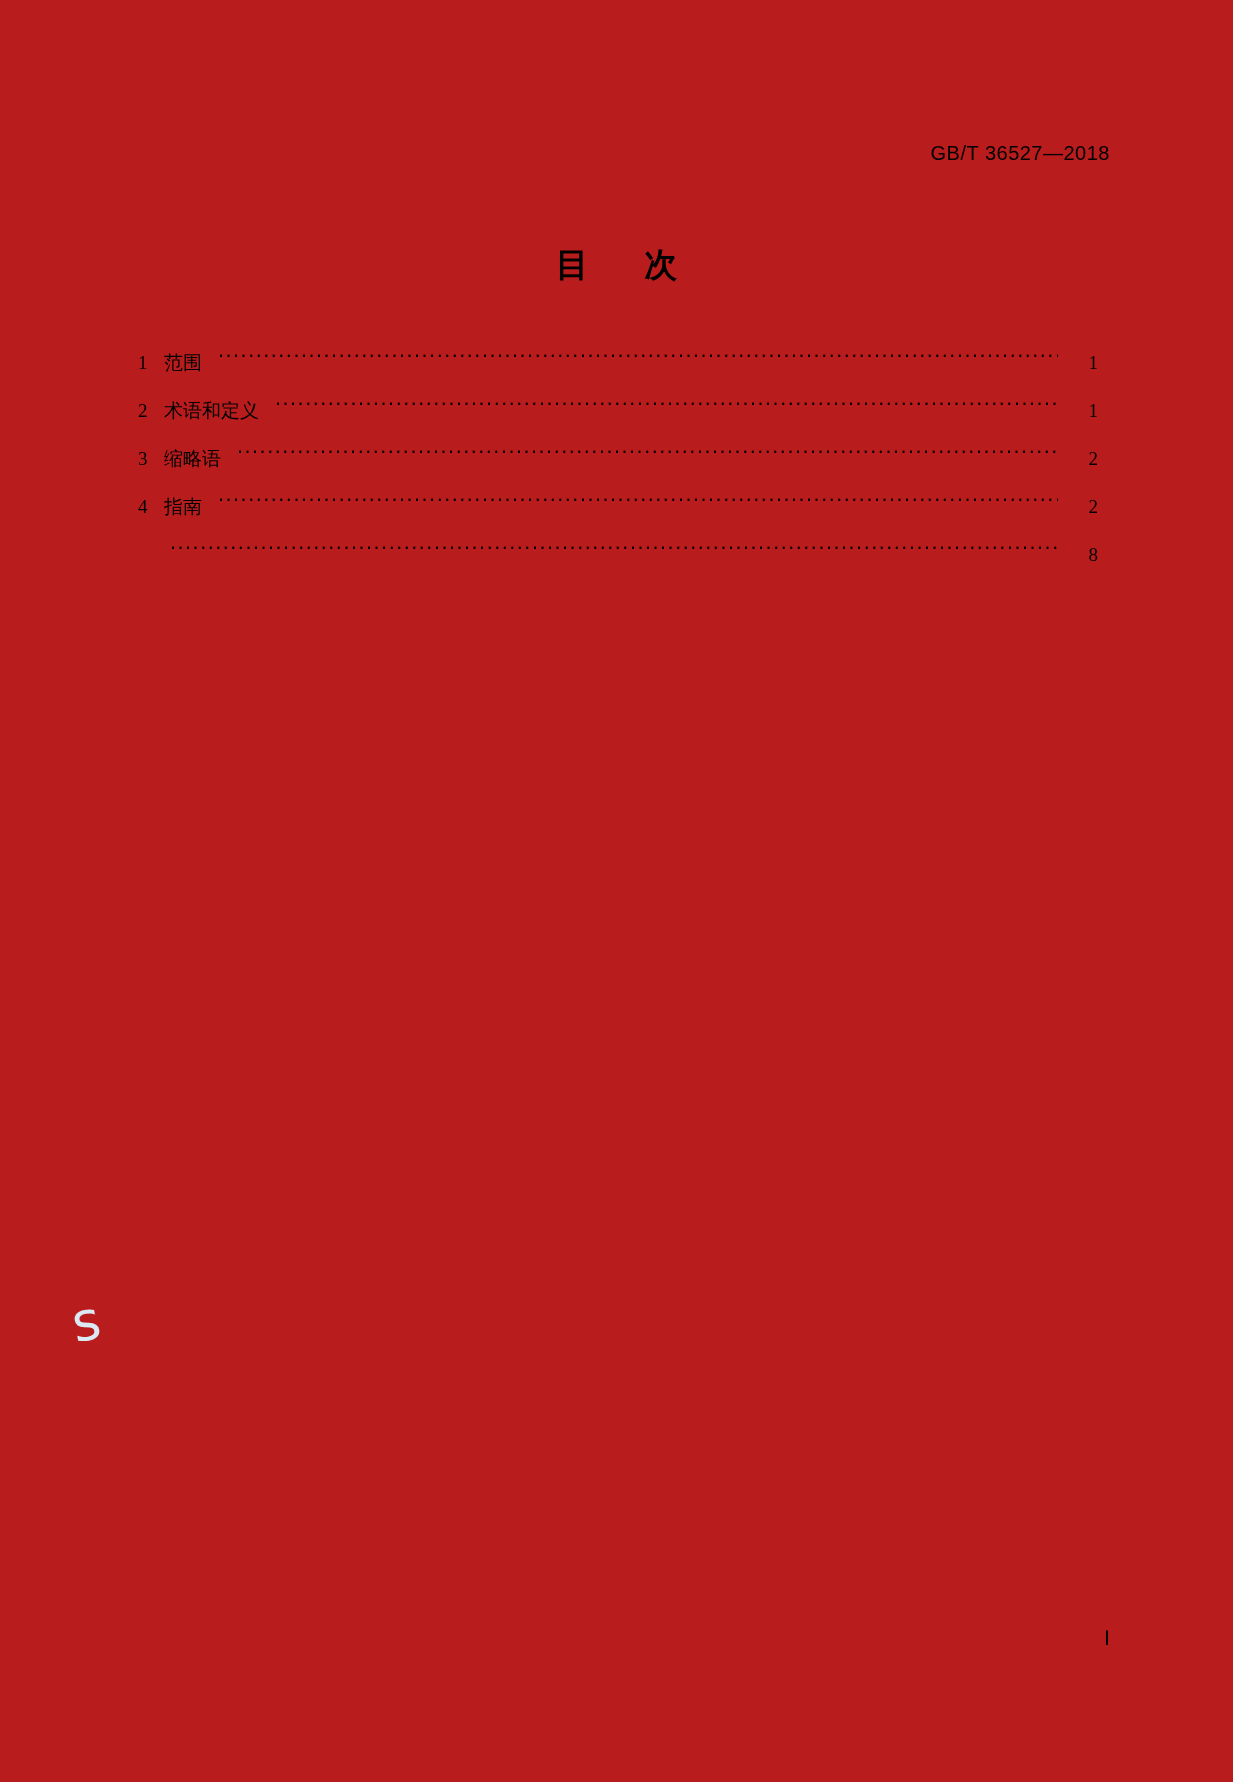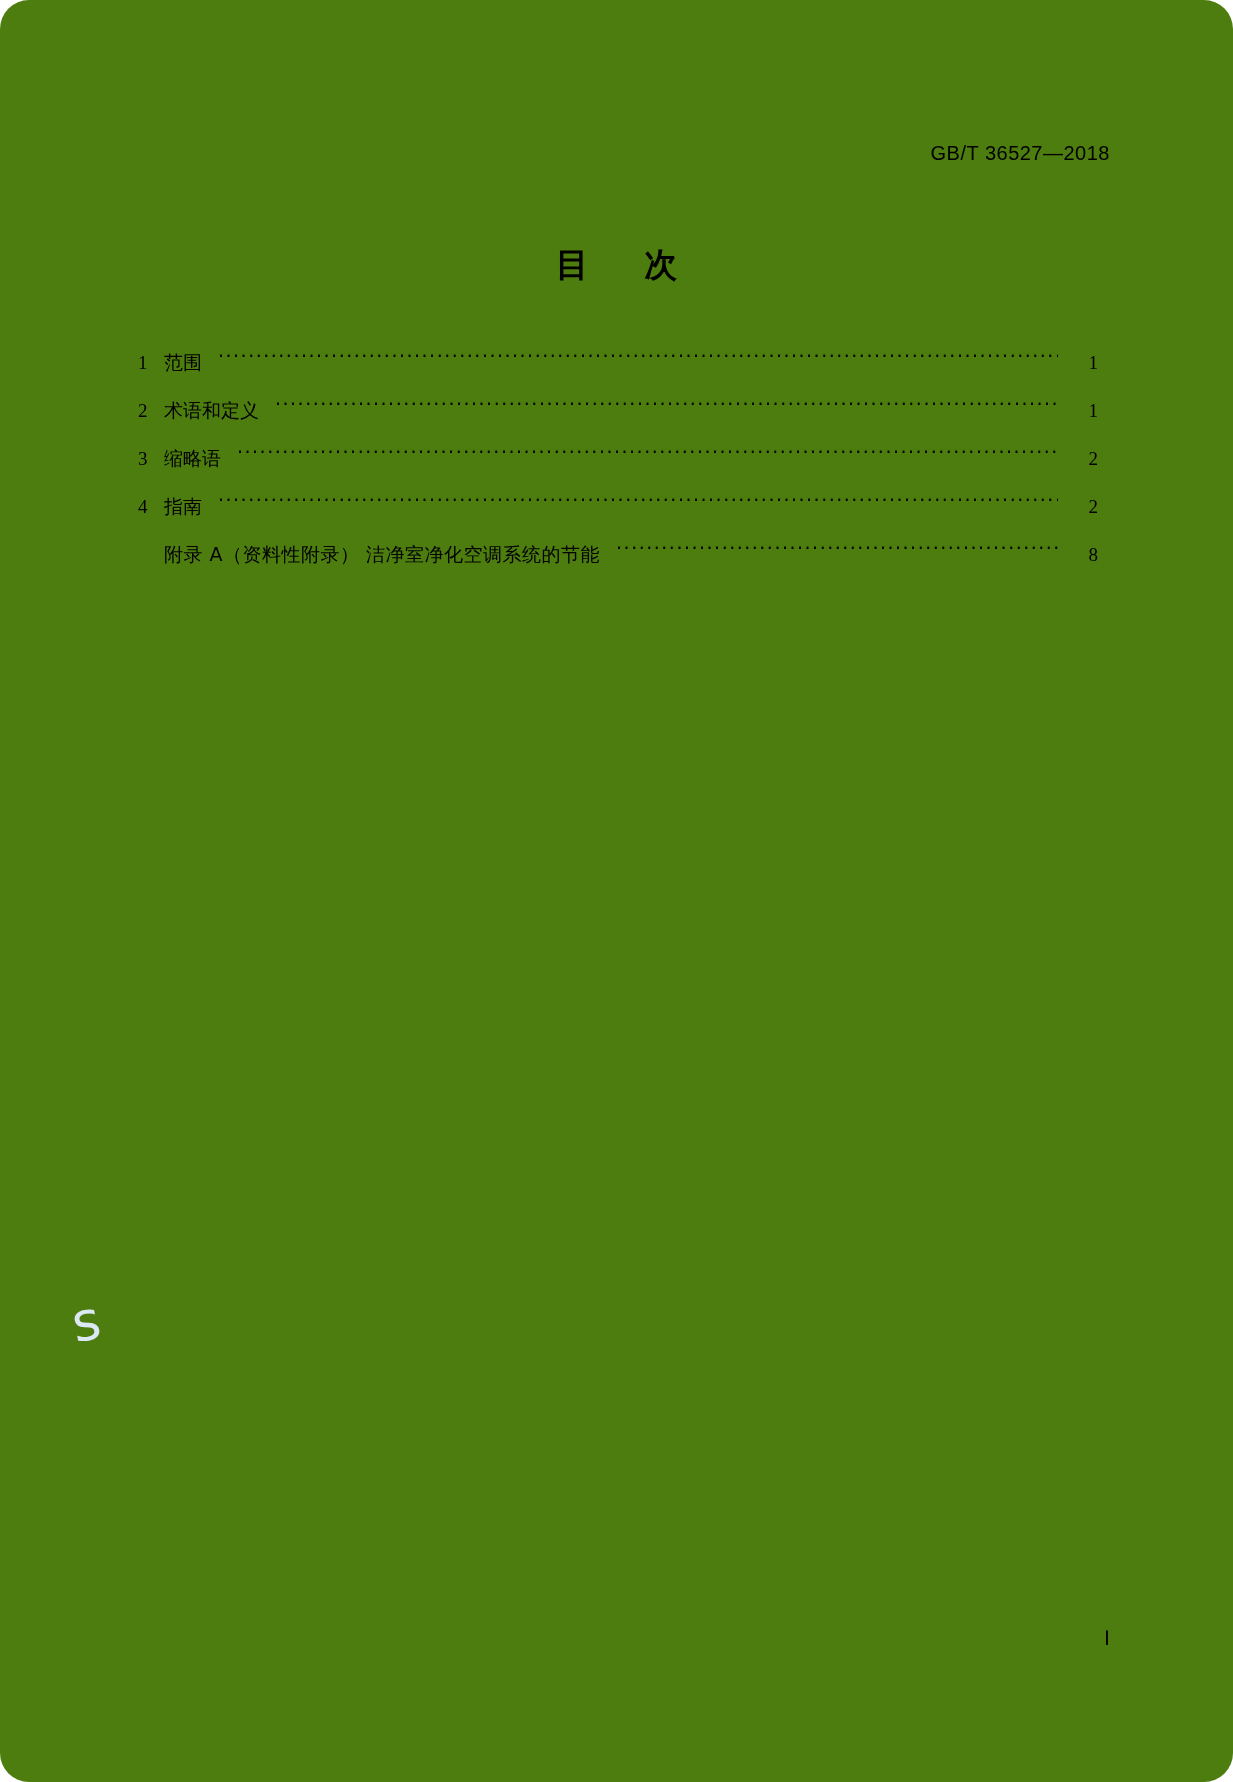--- a/index.html
+++ b/index.html
@@ -4,25 +4,24 @@
 <style>
   html, body {
     margin: 0;
     padding: 0;
     background: #ffffff;
   }
   .page {
     position: relative;
     width: 1233px;
     height: 1782px;
-    background: #4d7c0f;
+    background: #b91c1c;
     font-family: "Liberation Serif", "DejaVu Serif", serif;
     color: #000000;
     overflow: hidden;
-    border-radius: 29px;
   }
   .std-no {
     position: absolute;
     top: 142px;
     right: 123px;
     font-family: "Liberation Sans", sans-serif;
     font-size: 20px;
     letter-spacing: 0.5px;
     white-space: nowrap;
   }
@@ -145,21 +144,20 @@
 
     <div class="toc-row">
       <span class="num">4</span>
       <span class="label">指南</span>
       <span class="dots"></span>
       <span class="page-num">2</span>
     </div>
 
     <div class="toc-row annex">
       <span class="num"></span>
-      <span class="label">附录 A（资料性附录）  洁净室净化空调系统的节能</span>
       <span class="dots"></span>
       <span class="page-num">8</span>
     </div>
 
   </div>
 
   <div class="watermark">s</div>
 
   <div class="folio">Ⅰ</div>
 

